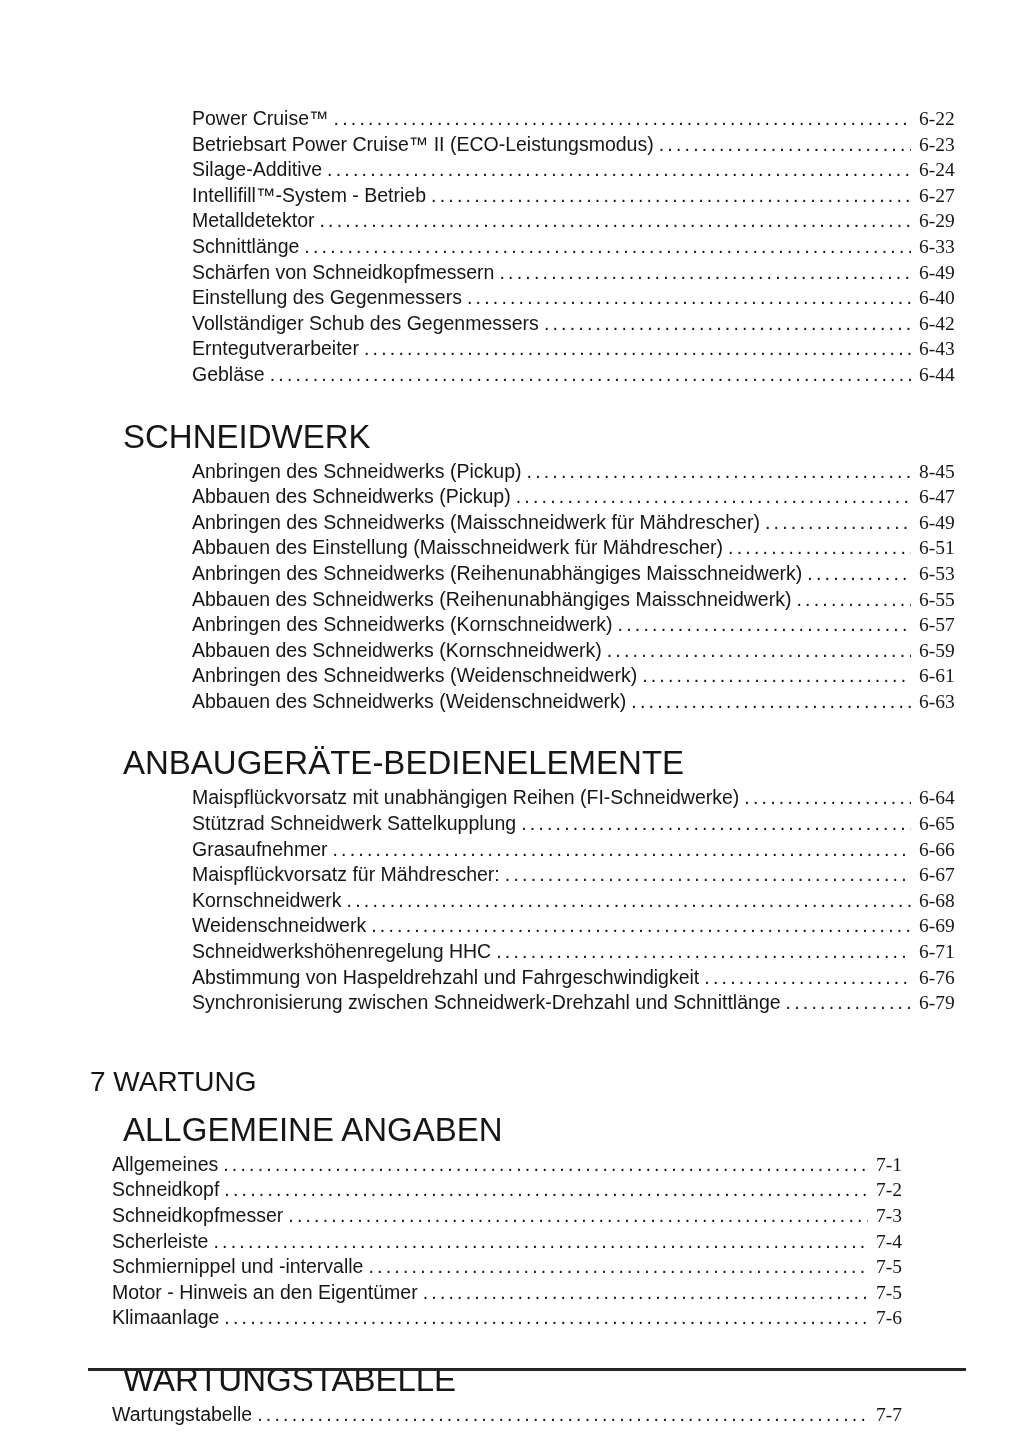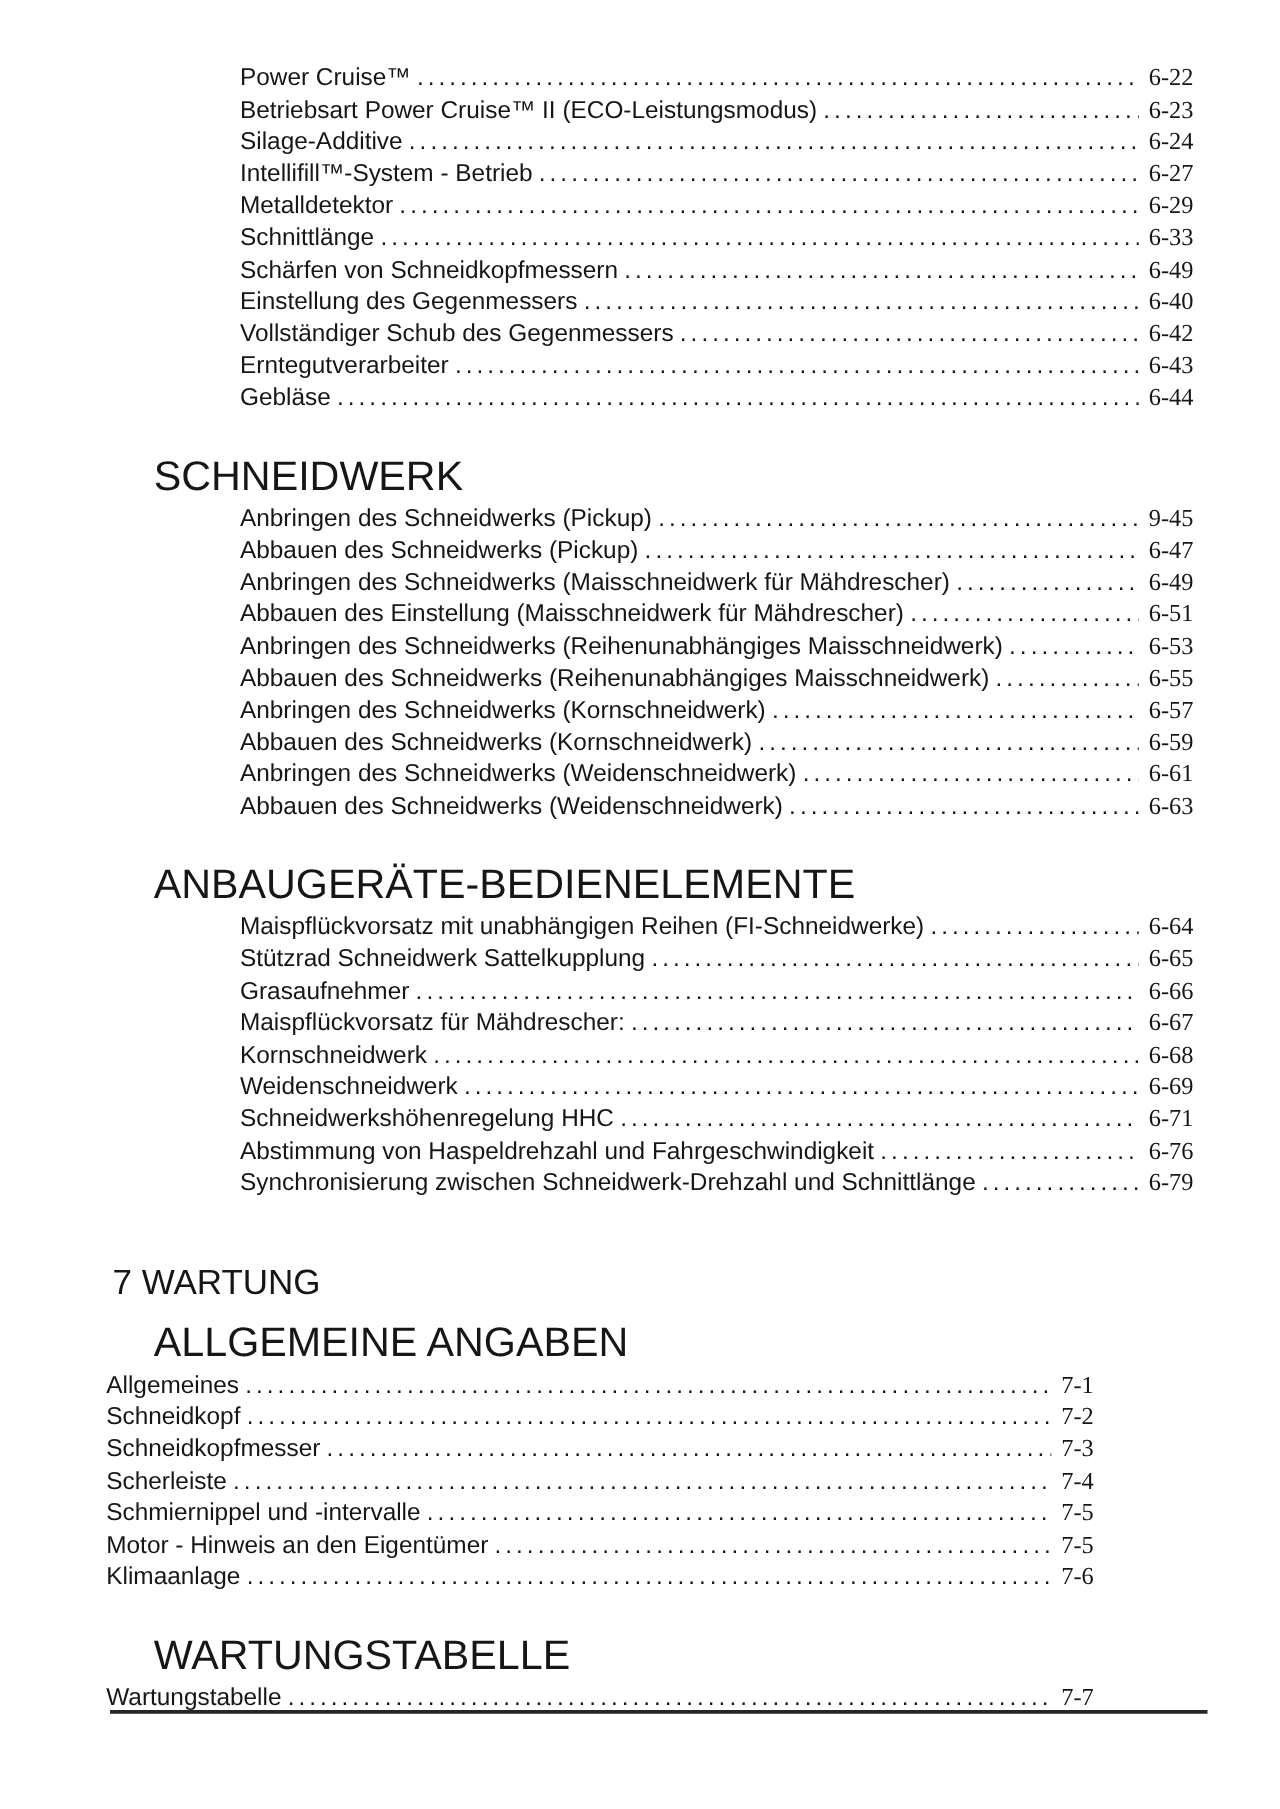--- a/index.html
+++ b/index.html
@@ -5,41 +5,41 @@
   html, body { margin: 0; padding: 0; background: #ffffff; }
   .page {
     position: relative;
     width: 1024px;
     height: 1447px;
     background: #ffffff;
     overflow: hidden;
     font-family: "Liberation Sans", "DejaVu Sans", sans-serif;
     color: #161616;
   }
-  .toc { padding-top: 50px; }
+  .toc { padding-top: 106px; }
 
   .chapter-heading {
     font-size: 28px;
     line-height: 32px;
     font-weight: 400;
     margin: 50px 0 0 90px;
     white-space: nowrap;
   }
   .section-heading {
     font-size: 33px;
     line-height: 31px;
     font-weight: 400;
     margin: 33px 0 7px 123px;
     white-space: nowrap;
   }
   .chapter-heading + .section-heading { margin-top: 16px; }
 
   .entries { display: flex; flex-direction: column; }
   .entries.indent-2 { margin-left: 192px; width: 771px; }
-  .entries.indent-1 { margin-left: 85px; width: 808px; }
+  .entries.indent-1 { margin-left: 112px; width: 808px; }
 
   .toc-row {
     display: flex;
     align-items: baseline;
     font-size: 19.5px;
     line-height: 24.6px;
   }
   .toc-title { white-space: nowrap; flex: 0 0 auto; }
   .toc-leader {
     flex: 1 1 auto;
@@ -129,21 +129,21 @@
           <span class="toc-title">Gebläse</span>
           <span class="toc-leader"></span>
           <span class="toc-page">6-44</span>
         </div>
       </div>
       <div class="section-heading">SCHNEIDWERK</div>
       <div class="entries indent-2">
         <div class="toc-row">
           <span class="toc-title">Anbringen des Schneidwerks (Pickup)</span>
           <span class="toc-leader"></span>
-          <span class="toc-page">9-45</span>
+          <span class="toc-page">8-45</span>
         </div>
         <div class="toc-row">
           <span class="toc-title">Abbauen des Schneidwerks (Pickup)</span>
           <span class="toc-leader"></span>
           <span class="toc-page">6-47</span>
         </div>
         <div class="toc-row">
           <span class="toc-title">Anbringen des Schneidwerks (Maisschneidwerk für Mähdrescher)</span>
           <span class="toc-leader"></span>
           <span class="toc-page">6-49</span>

